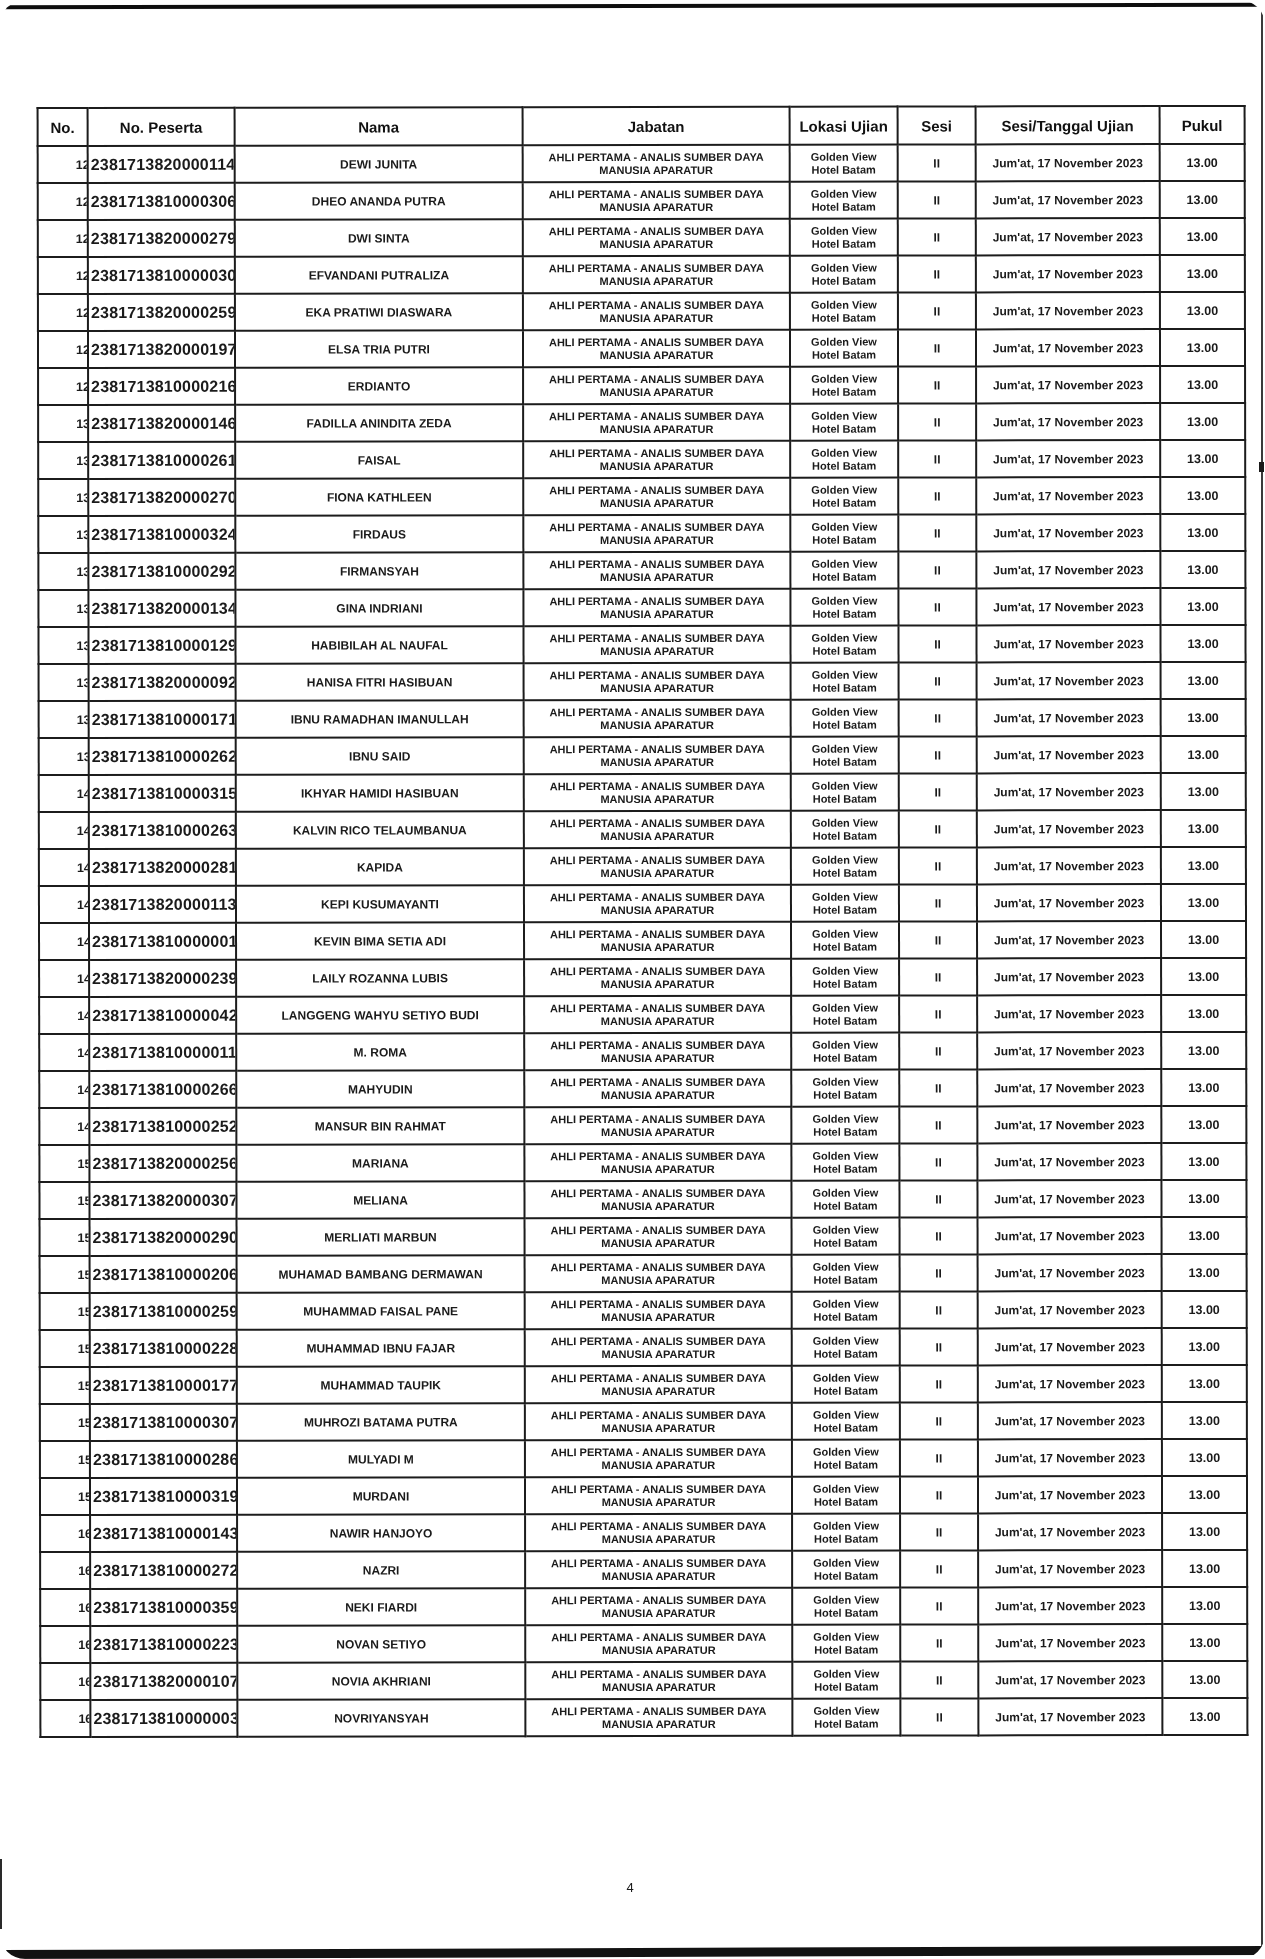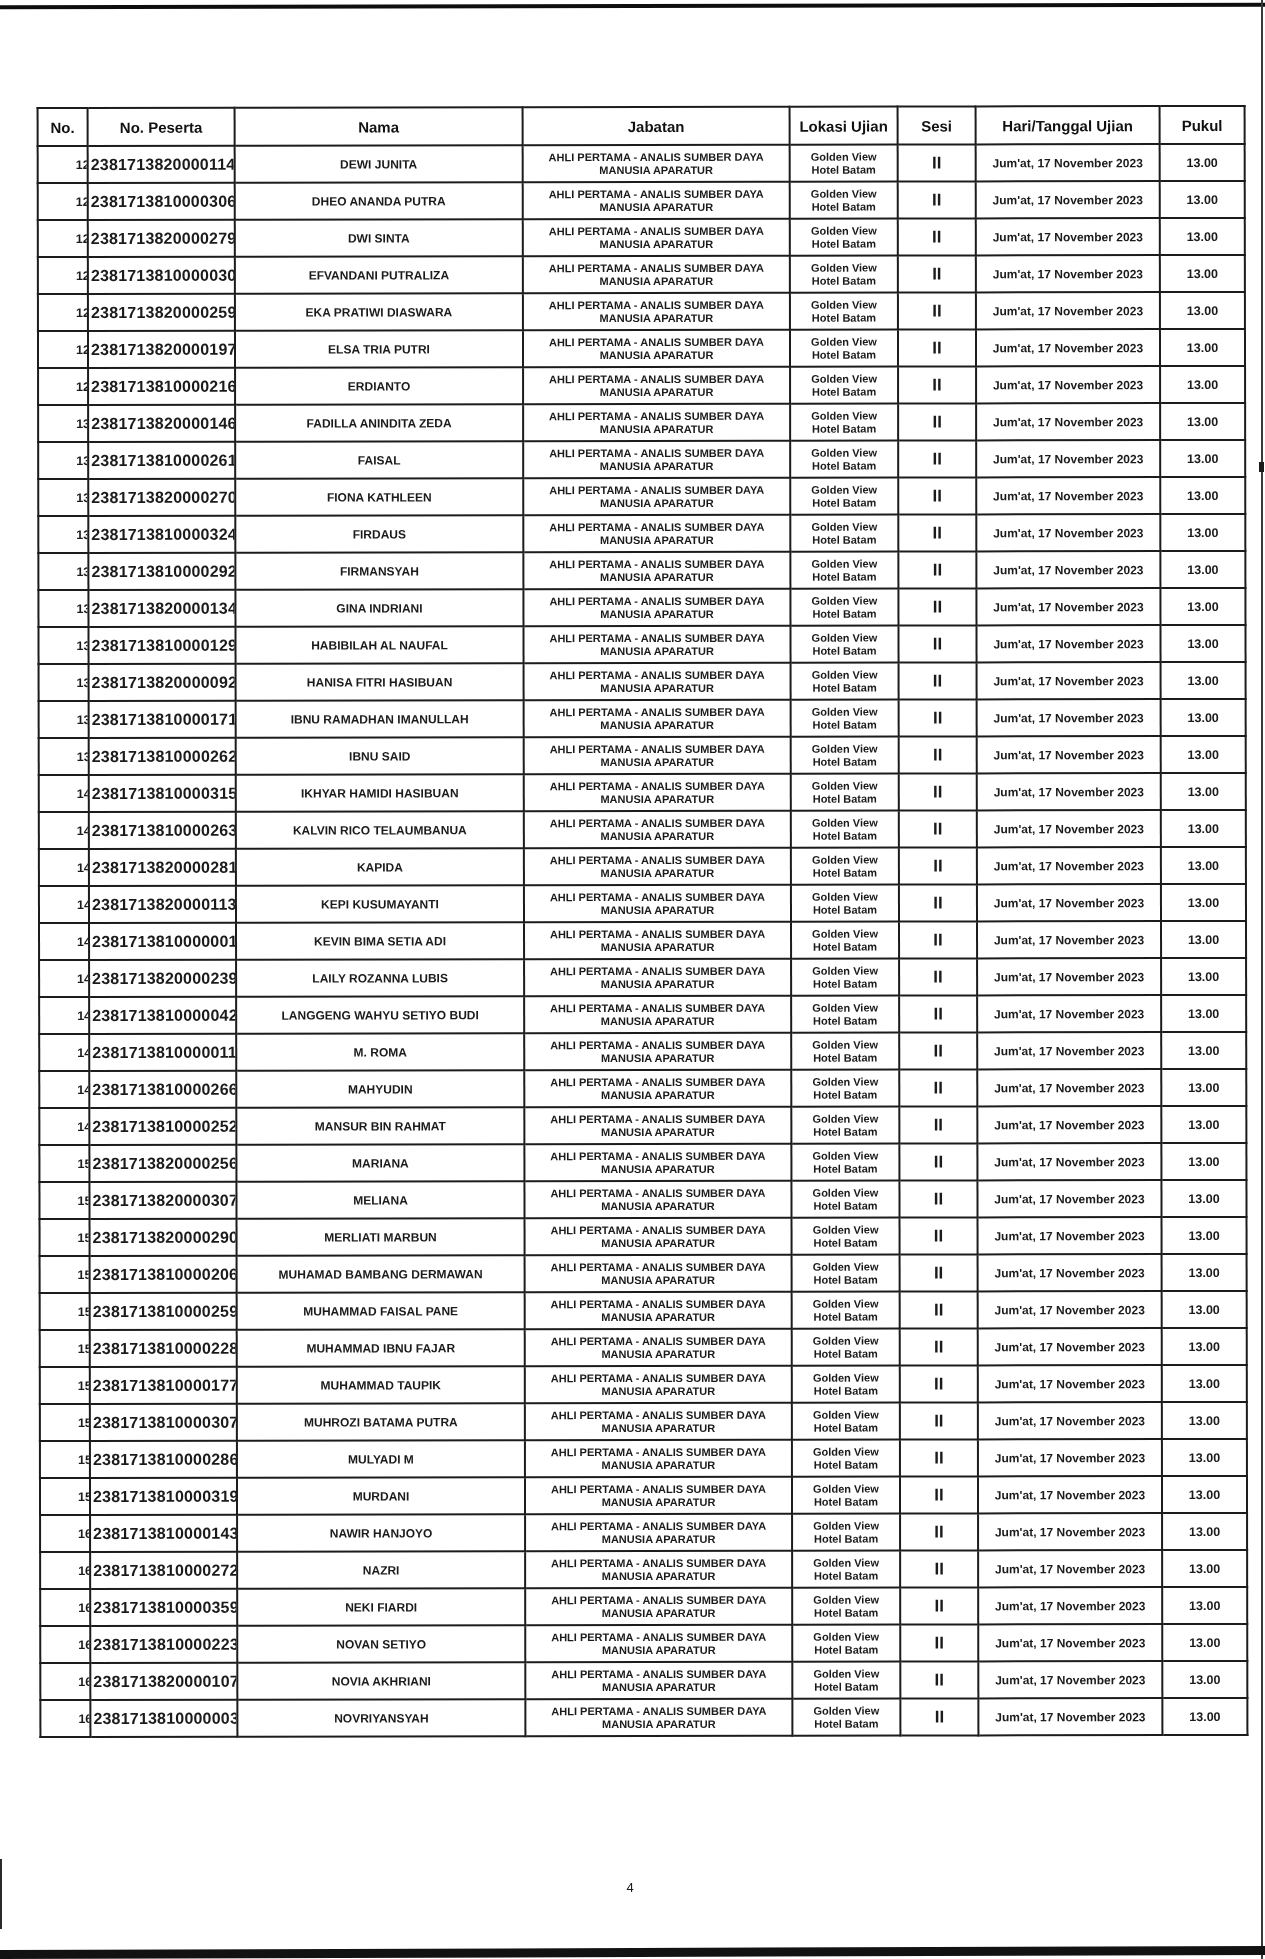--- a/index.html
+++ b/index.html
@@ -8,20 +8,21 @@
     background: #ffffff;
     font-family: "Liberation Sans", sans-serif;
   }
   .page {
     position: relative;
     width: 1265px;
     height: 1959px;
     background: #ffffff;
     overflow: hidden;
     color: #1a1a1a;
+    border-radius: 25px;
   }
   
   .scan-top-line {
     position: absolute;
     top: 4px; left: -4px;
     width: 1275px; height: 4px;
     background: #0e0e0e;
     transform: rotate(-0.12deg);
   }
   .scan-bottom-bar {
@@ -84,21 +85,21 @@
   }
   td.cell-no { font-size: 12.5px; padding-left: 37px; }
   td.cell-peserta { font-size: 16px; letter-spacing: 0.2px; }
   td.cell-nama { font-size: 12px; }
   td.cell-jabatan .l1, td.cell-jabatan .l2,
   td.cell-lokasi .l1, td.cell-lokasi .l2 {
     font-size: 11px;
     line-height: 13px;
     font-weight: 700;
   }
-  td.cell-sesi { font-size: 17px; }
+  td.cell-sesi { font-size: 12px; }
   td.cell-hari { font-size: 12px; }
   td.cell-pukul { font-size: 12.5px; }
   .page-footer {
     position: absolute;
     left: 620px;
     top: 1880px;
     width: 20px;
     text-align: center;
     font-size: 13px;
     font-weight: 400;
@@ -129,21 +130,21 @@
         <col style="width:85px">
       </colgroup>
       <thead>
         <tr>
           <th>No.</th>
           <th>No. Peserta</th>
           <th>Nama</th>
           <th>Jabatan</th>
           <th>Lokasi Ujian</th>
           <th>Sesi</th>
-          <th>Hari/Tanggal Ujian</th>
+          <th>Sesi/Tanggal Ujian</th>
           <th>Pukul</th>
         </tr>
       </thead>
       <tbody>
   <tr>
     <td class="cell-no">123</td>
     <td class="cell-peserta">2381713820000114</td>
     <td class="cell-nama">DEWI JUNITA</td>
     <td class="cell-jabatan">
       <div class="l1">AHLI PERTAMA - ANALIS SUMBER DAYA</div>

